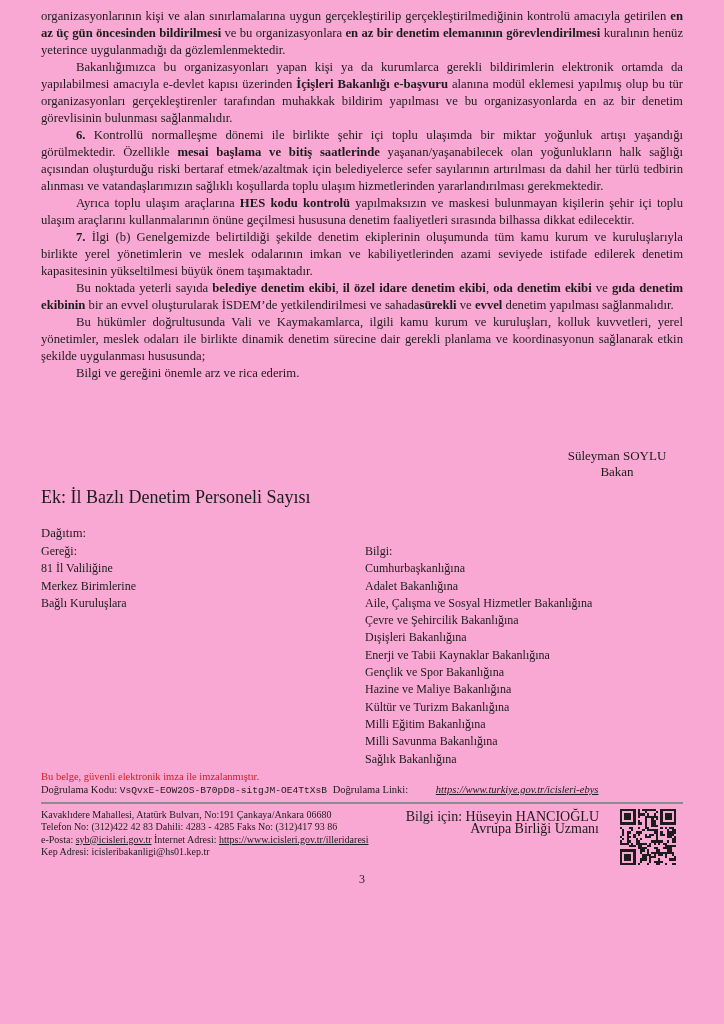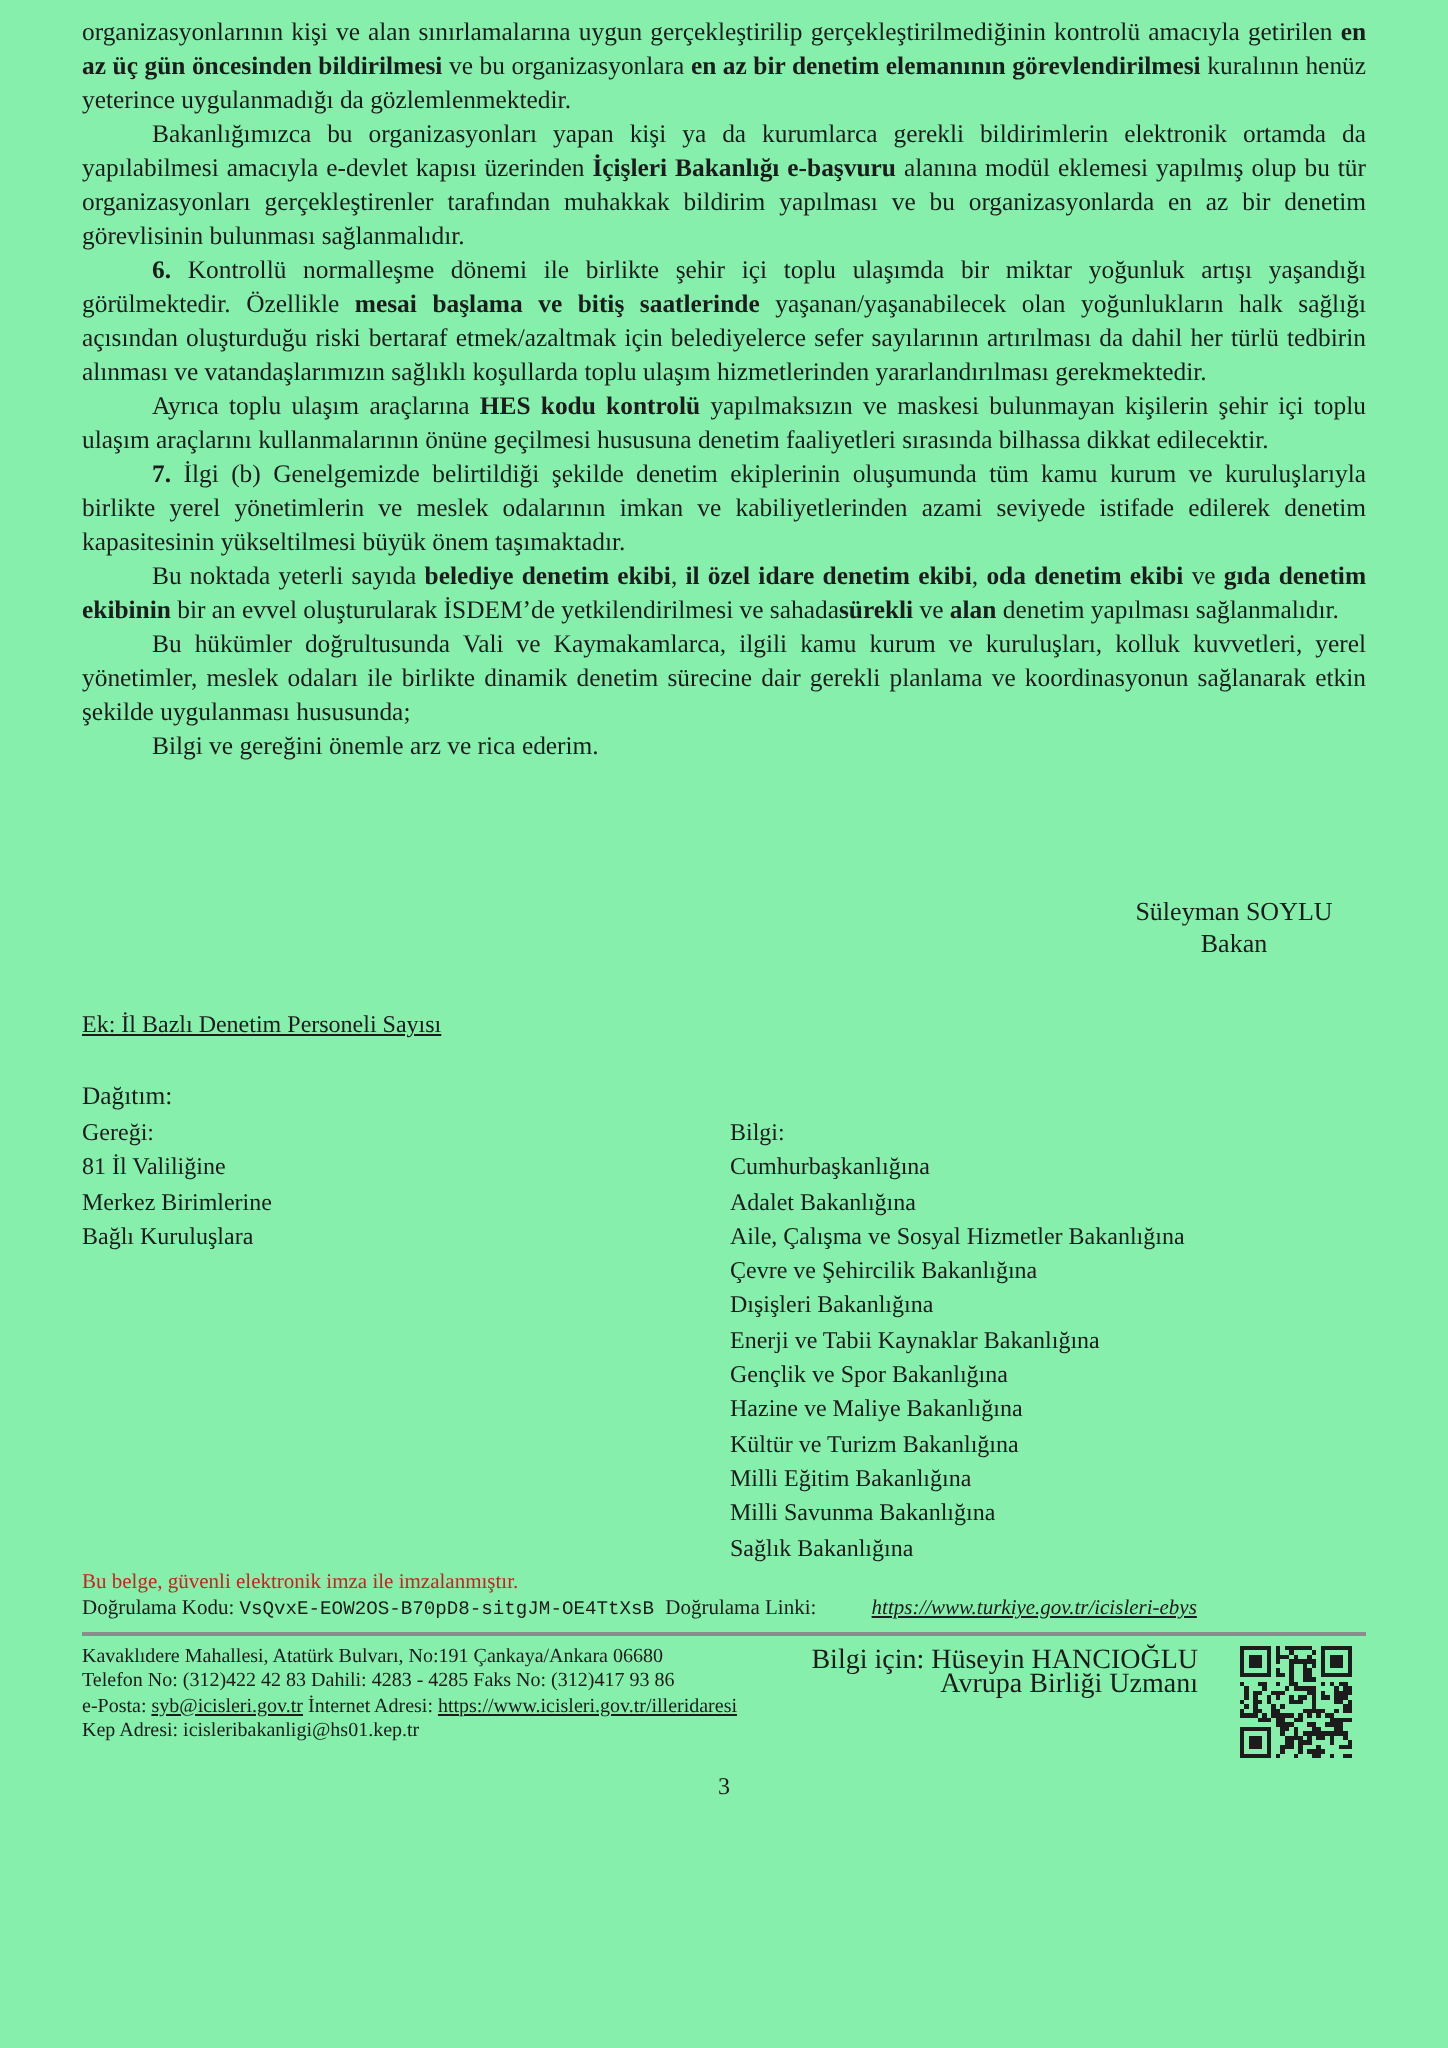--- a/index.html
+++ b/index.html
@@ -1,28 +1,28 @@
 <!DOCTYPE html>
 <html><head>
 <meta charset="utf-8">
 <style>
   html,body{margin:0;padding:0;background:#ffffff;}
   .page{
     width:724px;height:1024px;box-sizing:border-box;position:relative;
-    background:#86efac;color:#1c1c1c;overflow:hidden;
+    background:#f9a8d4;color:#1c1c1c;overflow:hidden;
     padding:8px 41px 0 41px;
     font-family:"Liberation Serif", serif;
   }
   .body-text{font-size:12.7px;line-height:17px;text-align:justify;}
   .para{margin:0;text-indent:35px;}
   .para.noindent{text-indent:0;}
   .para b{font-weight:bold;}
   .signature{width:132px;margin:66px 0 0 auto;text-align:center;
     font-size:13px;line-height:16px;}
-  .attachment{margin-top:24px;font-size:12px;line-height:17px;text-decoration:underline;}
+  .attachment{margin-top:9px;font-size:18px;line-height:17px;}
   .dagitim-title{margin-top:19px;font-size:12.7px;line-height:17px;}
   .columns{display:flex;margin-top:1px;font-size:12px;line-height:17.3px;}
   .col-left{width:324px;}
   .col-right{width:300px;}
   .verify{text-align:left;margin-top:2px;}
   .verify-notice{color:#cc1f1f;font-size:10.5px;line-height:13px;}
   .verify-line{font-size:10.5px;line-height:14px;color:#1c1c1c;}
   .verify-line .code{font-family:"Liberation Mono", monospace;font-size:9.6px;}
   .verify-line .lbl2{margin-left:3px;}
   .vlink{font-style:italic;text-decoration:underline;color:#1c1c1c;cursor:pointer;padding-left:25px;}
@@ -40,21 +40,21 @@
 <body>
 
 <div class="page">
 
   <section class="body-text">
     <p class="para noindent"><span>organizasyonlarının kişi ve alan sınırlamalarına uygun gerçekleştirilip gerçekleştirilmediğinin kontrolü amacıyla getirilen </span><b>en az üç gün öncesinden bildirilmesi</b><span> ve bu organizasyonlara </span><b>en az bir denetim elemanının görevlendirilmesi</b><span> kuralının henüz yeterince uygulanmadığı da gözlemlenmektedir.</span></p>
     <p class="para"><span>Bakanlığımızca bu organizasyonları yapan kişi ya da kurumlarca gerekli bildirimlerin elektronik ortamda da yapılabilmesi amacıyla e-devlet kapısı üzerinden </span><b>İçişleri Bakanlığı e-başvuru</b><span> alanına modül eklemesi yapılmış olup bu tür organizasyonları gerçekleştirenler tarafından muhakkak bildirim yapılması ve bu organizasyonlarda en az bir denetim görevlisinin bulunması sağlanmalıdır.</span></p>
     <p class="para"><b>6.</b><span> Kontrollü normalleşme dönemi ile birlikte şehir içi toplu ulaşımda bir miktar yoğunluk artışı yaşandığı görülmektedir. Özellikle </span><b>mesai başlama ve bitiş saatlerinde</b><span> yaşanan/yaşanabilecek olan yoğunlukların halk sağlığı açısından oluşturduğu riski bertaraf etmek/azaltmak için belediyelerce sefer sayılarının artırılması da dahil her türlü tedbirin alınması ve vatandaşlarımızın sağlıklı koşullarda toplu ulaşım hizmetlerinden yararlandırılması gerekmektedir.</span></p>
     <p class="para"><span>Ayrıca toplu ulaşım araçlarına </span><b>HES kodu kontrolü</b><span> yapılmaksızın ve maskesi bulunmayan kişilerin şehir içi toplu ulaşım araçlarını kullanmalarının önüne geçilmesi hususuna denetim faaliyetleri sırasında bilhassa dikkat edilecektir.</span></p>
     <p class="para"><b>7.</b><span> İlgi (b) Genelgemizde belirtildiği şekilde denetim ekiplerinin oluşumunda tüm kamu kurum ve kuruluşlarıyla birlikte yerel yönetimlerin ve meslek odalarının imkan ve kabiliyetlerinden azami seviyede istifade edilerek denetim kapasitesinin yükseltilmesi büyük önem taşımaktadır.</span></p>
-    <p class="para"><span>Bu noktada yeterli sayıda </span><b>belediye denetim ekibi</b><span>, </span><b>il özel idare denetim ekibi</b><span>, </span><b>oda denetim ekibi</b><span> ve </span><b>gıda denetim ekibinin</b><span> bir an evvel oluşturularak İSDEM’de yetkilendirilmesi ve sahada</span><b>sürekli</b><span> ve </span><b>alan</b><span> denetim yapılması sağlanmalıdır.</span></p>
+    <p class="para"><span>Bu noktada yeterli sayıda </span><b>belediye denetim ekibi</b><span>, </span><b>il özel idare denetim ekibi</b><span>, </span><b>oda denetim ekibi</b><span> ve </span><b>gıda denetim ekibinin</b><span> bir an evvel oluşturularak İSDEM’de yetkilendirilmesi ve sahada</span><b>sürekli</b><span> ve </span><b>evvel</b><span> denetim yapılması sağlanmalıdır.</span></p>
     <p class="para"><span>Bu hükümler doğrultusunda Vali ve Kaymakamlarca, ilgili kamu kurum ve kuruluşları, kolluk kuvvetleri, yerel yönetimler, meslek odaları ile birlikte dinamik denetim sürecine dair gerekli planlama ve koordinasyonun sağlanarak etkin şekilde uygulanması hususunda;</span></p>
     <p class="para"><span>Bilgi ve gereğini önemle arz ve rica ederim.</span></p>
   </section>
 
   <div class="signature">
     <div>Süleyman SOYLU</div>
     <div>Bakan</div>
   </div>
 
   <div class="attachment">Ek: İl Bazlı Denetim Personeli Sayısı</div>

